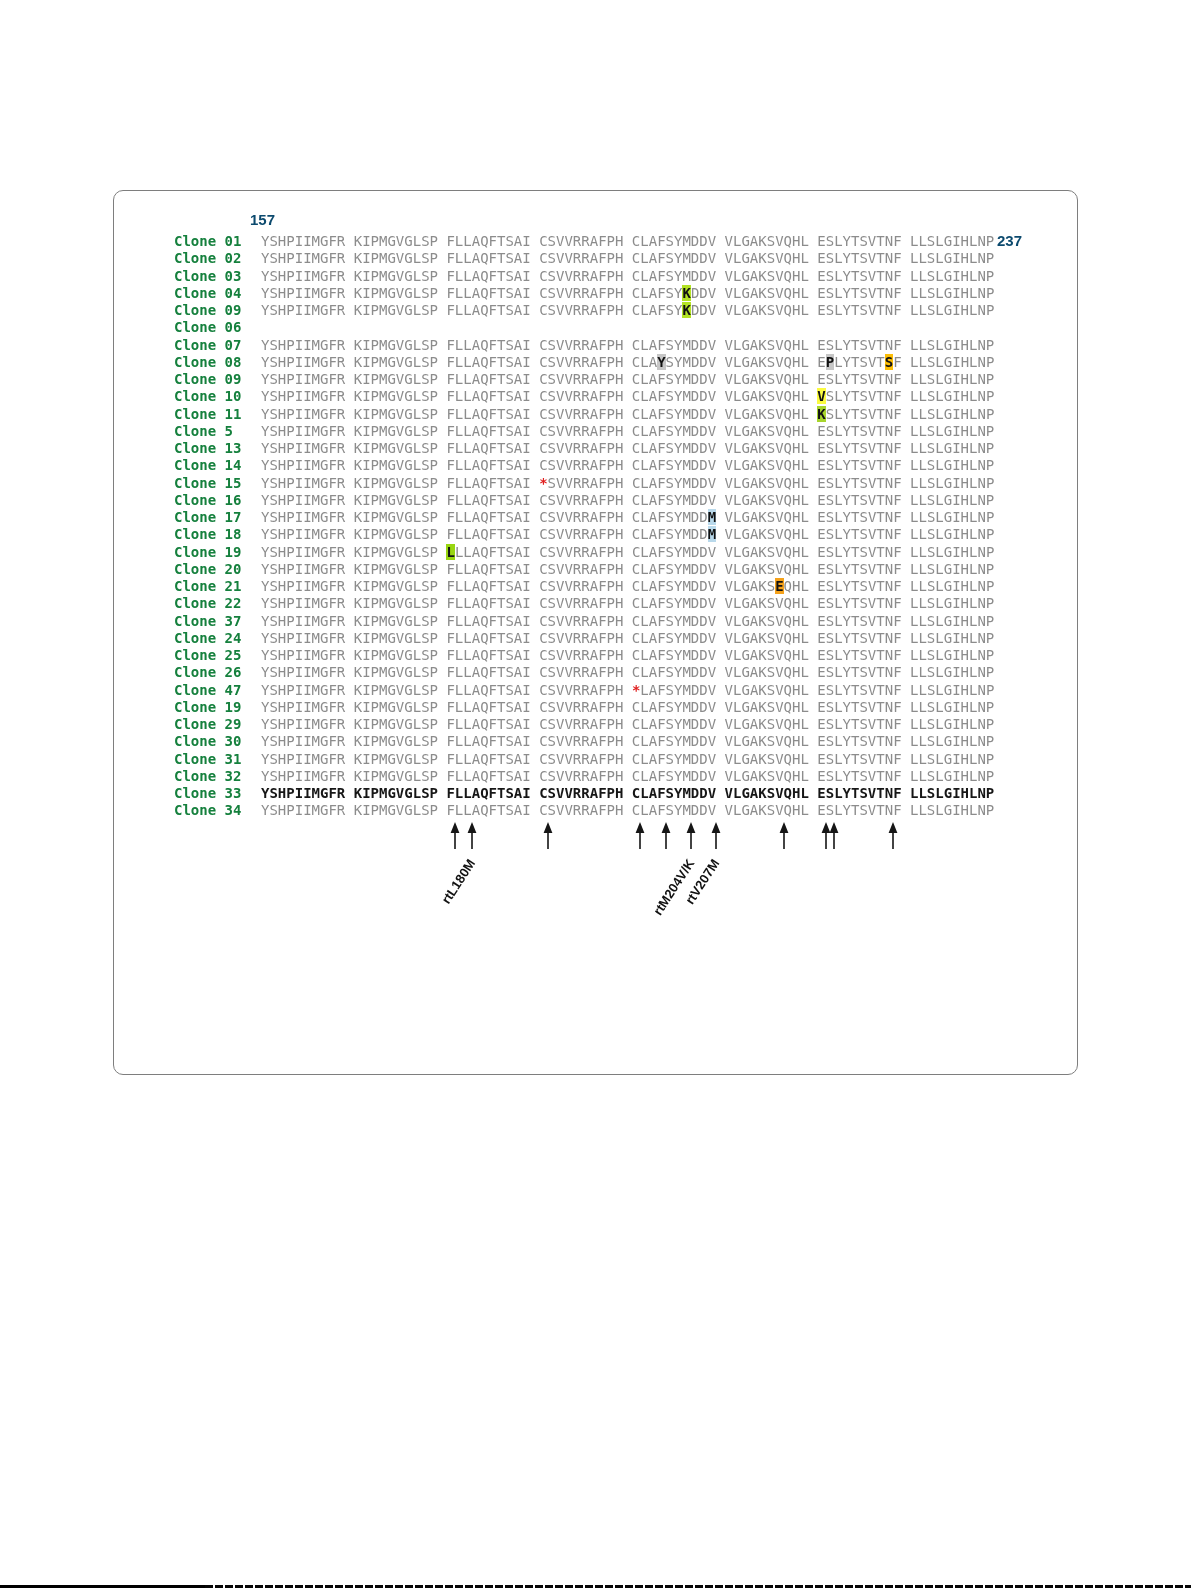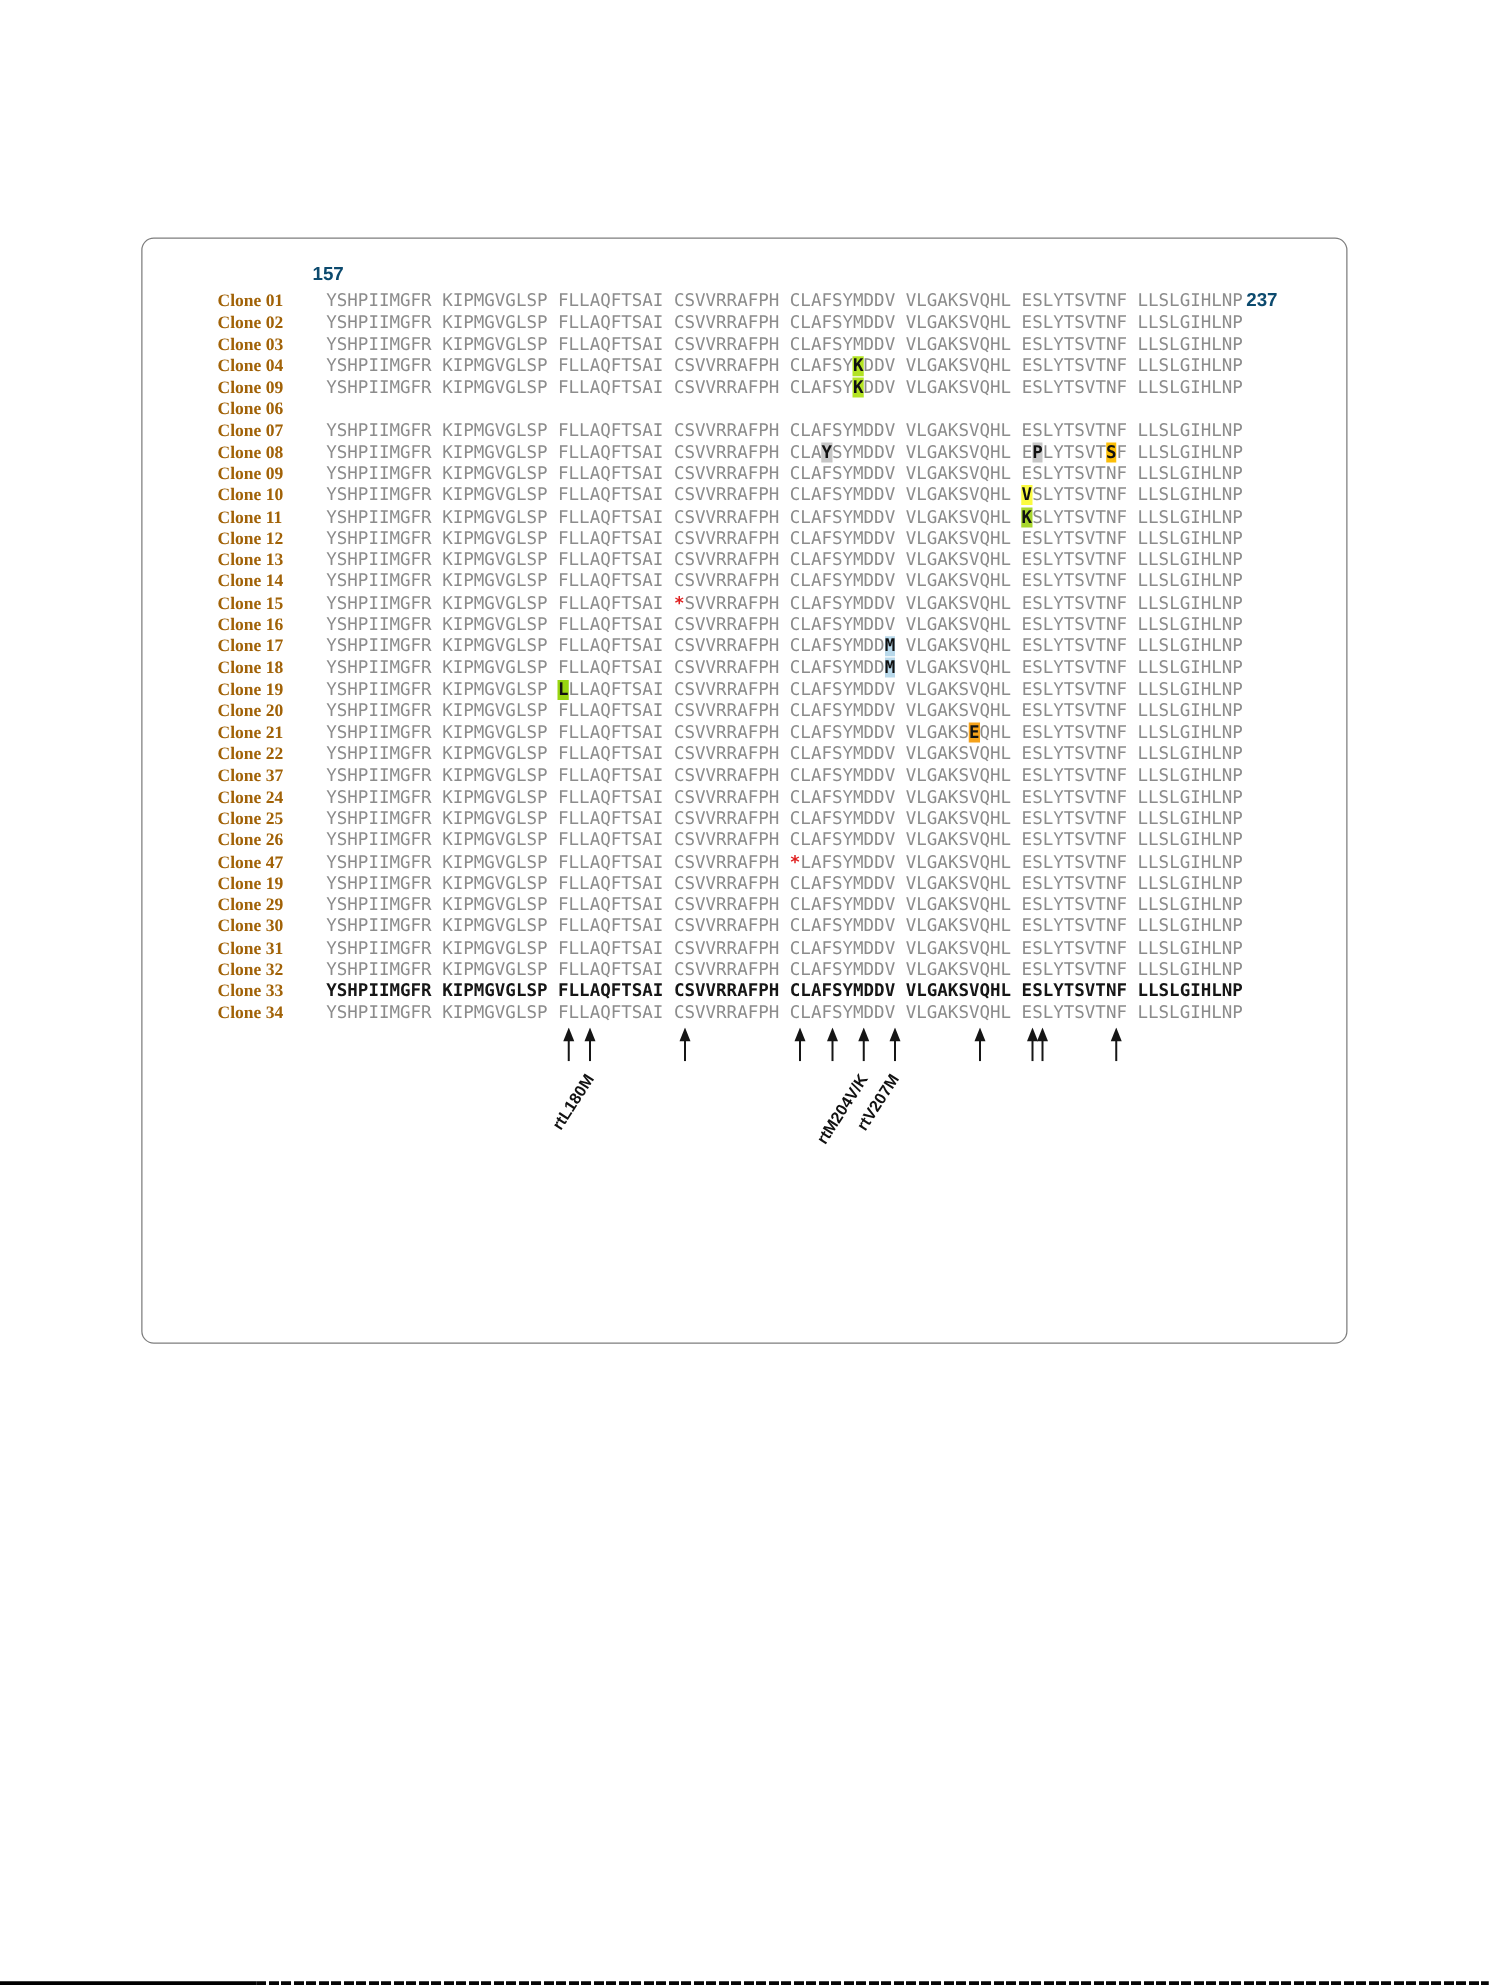--- a/index.html
+++ b/index.html
@@ -11,21 +11,21 @@
   }
   .ruler-label{
     position:absolute;top:20px;font-family:"Liberation Sans",sans-serif;
     font-weight:bold;font-size:15px;color:#0c4a6e;
   }
   #ruler-start{left:136px;}
   #ruler-end{left:883px;margin-top:21px;}
   #rows{position:absolute;left:0;top:42px;width:100%;}
   .clone-row{height:17.25px;line-height:17.25px;font-size:14px;white-space:pre;}
   .clone-label{
-    position:absolute;left:60px;font-weight:bold;color:#a16207;font-family:Liberation Serif, serif;
+    position:absolute;left:60px;font-weight:bold;color:#15803d;
   }
   .clone-seq{position:absolute;left:147px;color:#8c8c8c;}
   .clone-seq.boldrow{color:#161616;font-weight:bold;}
   .hl{color:#111;font-weight:bold;}
   .star{font-weight:bold;}
   #overlay{position:absolute;left:147px;top:0;width:740px;height:883px;pointer-events:none;}
   .mut-arrow{position:absolute;top:631px;width:12px;height:27px;}
   .mut-label{
     position:absolute;top:662px;width:150px;height:15px;line-height:15px;
     text-align:right;white-space:nowrap;
@@ -47,21 +47,21 @@
       <div class="clone-row"><span class="clone-label">Clone 02</span><span class="clone-seq"><span>YSHPIIMGFR KIPMGVGLSP FLLAQFTSAI CSVVRRAFPH CLAFSYMDDV VLGAKSVQHL ESLYTSVTNF LLSLGIHLNP</span></span></div>
       <div class="clone-row"><span class="clone-label">Clone 03</span><span class="clone-seq"><span>YSHPIIMGFR KIPMGVGLSP FLLAQFTSAI CSVVRRAFPH CLAFSYMDDV VLGAKSVQHL ESLYTSVTNF LLSLGIHLNP</span></span></div>
       <div class="clone-row"><span class="clone-label">Clone 04</span><span class="clone-seq"><span>YSHPIIMGFR KIPMGVGLSP FLLAQFTSAI CSVVRRAFPH CLAFSY</span><span class="hl" style="background: rgb(179, 227, 36);">K</span><span>DDV VLGAKSVQHL ESLYTSVTNF LLSLGIHLNP</span></span></div>
       <div class="clone-row"><span class="clone-label">Clone 09</span><span class="clone-seq"><span>YSHPIIMGFR KIPMGVGLSP FLLAQFTSAI CSVVRRAFPH CLAFSY</span><span class="hl" style="background: rgb(179, 227, 36);">K</span><span>DDV VLGAKSVQHL ESLYTSVTNF LLSLGIHLNP</span></span></div>
       <div class="clone-row"><span class="clone-label">Clone 06</span></div>
       <div class="clone-row"><span class="clone-label">Clone 07</span><span class="clone-seq"><span>YSHPIIMGFR KIPMGVGLSP FLLAQFTSAI CSVVRRAFPH CLAFSYMDDV VLGAKSVQHL ESLYTSVTNF LLSLGIHLNP</span></span></div>
       <div class="clone-row"><span class="clone-label">Clone 08</span><span class="clone-seq"><span>YSHPIIMGFR KIPMGVGLSP FLLAQFTSAI CSVVRRAFPH CLA</span><span class="hl" style="background: rgb(198, 198, 198);">Y</span><span>SYMDDV VLGAKSVQHL E</span><span class="hl" style="background: rgb(198, 198, 198);">P</span><span>LYTSVT</span><span class="hl" style="background: rgb(252, 190, 7);">S</span><span>F LLSLGIHLNP</span></span></div>
       <div class="clone-row"><span class="clone-label">Clone 09</span><span class="clone-seq"><span>YSHPIIMGFR KIPMGVGLSP FLLAQFTSAI CSVVRRAFPH CLAFSYMDDV VLGAKSVQHL ESLYTSVTNF LLSLGIHLNP</span></span></div>
       <div class="clone-row"><span class="clone-label">Clone 10</span><span class="clone-seq"><span>YSHPIIMGFR KIPMGVGLSP FLLAQFTSAI CSVVRRAFPH CLAFSYMDDV VLGAKSVQHL </span><span class="hl" style="background: rgb(251, 251, 64);">V</span><span>SLYTSVTNF LLSLGIHLNP</span></span></div>
       <div class="clone-row"><span class="clone-label">Clone 11</span><span class="clone-seq"><span>YSHPIIMGFR KIPMGVGLSP FLLAQFTSAI CSVVRRAFPH CLAFSYMDDV VLGAKSVQHL </span><span class="hl" style="background: rgb(167, 213, 44);">K</span><span>SLYTSVTNF LLSLGIHLNP</span></span></div>
-      <div class="clone-row"><span class="clone-label">Clone 12</span><span class="clone-seq"><span>YSHPIIMGFR KIPMGVGLSP FLLAQFTSAI CSVVRRAFPH CLAFSYMDDV VLGAKSVQHL ESLYTSVTNF LLSLGIHLNP</span></span></div>
+      <div class="clone-row"><span class="clone-label">Clone 5</span><span class="clone-seq"><span>YSHPIIMGFR KIPMGVGLSP FLLAQFTSAI CSVVRRAFPH CLAFSYMDDV VLGAKSVQHL ESLYTSVTNF LLSLGIHLNP</span></span></div>
       <div class="clone-row"><span class="clone-label">Clone 13</span><span class="clone-seq"><span>YSHPIIMGFR KIPMGVGLSP FLLAQFTSAI CSVVRRAFPH CLAFSYMDDV VLGAKSVQHL ESLYTSVTNF LLSLGIHLNP</span></span></div>
       <div class="clone-row"><span class="clone-label">Clone 14</span><span class="clone-seq"><span>YSHPIIMGFR KIPMGVGLSP FLLAQFTSAI CSVVRRAFPH CLAFSYMDDV VLGAKSVQHL ESLYTSVTNF LLSLGIHLNP</span></span></div>
       <div class="clone-row"><span class="clone-label">Clone 15</span><span class="clone-seq"><span>YSHPIIMGFR KIPMGVGLSP FLLAQFTSAI </span><span class="star" style="color: rgb(224, 32, 32);">*</span><span>SVVRRAFPH CLAFSYMDDV VLGAKSVQHL ESLYTSVTNF LLSLGIHLNP</span></span></div>
       <div class="clone-row"><span class="clone-label">Clone 16</span><span class="clone-seq"><span>YSHPIIMGFR KIPMGVGLSP FLLAQFTSAI CSVVRRAFPH CLAFSYMDDV VLGAKSVQHL ESLYTSVTNF LLSLGIHLNP</span></span></div>
       <div class="clone-row"><span class="clone-label">Clone 17</span><span class="clone-seq"><span>YSHPIIMGFR KIPMGVGLSP FLLAQFTSAI CSVVRRAFPH CLAFSYMDD</span><span class="hl" style="background: rgb(185, 217, 235);">M</span><span> VLGAKSVQHL ESLYTSVTNF LLSLGIHLNP</span></span></div>
       <div class="clone-row"><span class="clone-label">Clone 18</span><span class="clone-seq"><span>YSHPIIMGFR KIPMGVGLSP FLLAQFTSAI CSVVRRAFPH CLAFSYMDD</span><span class="hl" style="background: rgb(185, 217, 235);">M</span><span> VLGAKSVQHL ESLYTSVTNF LLSLGIHLNP</span></span></div>
       <div class="clone-row"><span class="clone-label">Clone 19</span><span class="clone-seq"><span>YSHPIIMGFR KIPMGVGLSP </span><span class="hl" style="background: rgb(152, 214, 17);">L</span><span>LLAQFTSAI CSVVRRAFPH CLAFSYMDDV VLGAKSVQHL ESLYTSVTNF LLSLGIHLNP</span></span></div>
       <div class="clone-row"><span class="clone-label">Clone 20</span><span class="clone-seq"><span>YSHPIIMGFR KIPMGVGLSP FLLAQFTSAI CSVVRRAFPH CLAFSYMDDV VLGAKSVQHL ESLYTSVTNF LLSLGIHLNP</span></span></div>
       <div class="clone-row"><span class="clone-label">Clone 21</span><span class="clone-seq"><span>YSHPIIMGFR KIPMGVGLSP FLLAQFTSAI CSVVRRAFPH CLAFSYMDDV VLGAKS</span><span class="hl" style="background: rgb(245, 162, 27);">E</span><span>QHL ESLYTSVTNF LLSLGIHLNP</span></span></div>
       <div class="clone-row"><span class="clone-label">Clone 22</span><span class="clone-seq"><span>YSHPIIMGFR KIPMGVGLSP FLLAQFTSAI CSVVRRAFPH CLAFSYMDDV VLGAKSVQHL ESLYTSVTNF LLSLGIHLNP</span></span></div>

